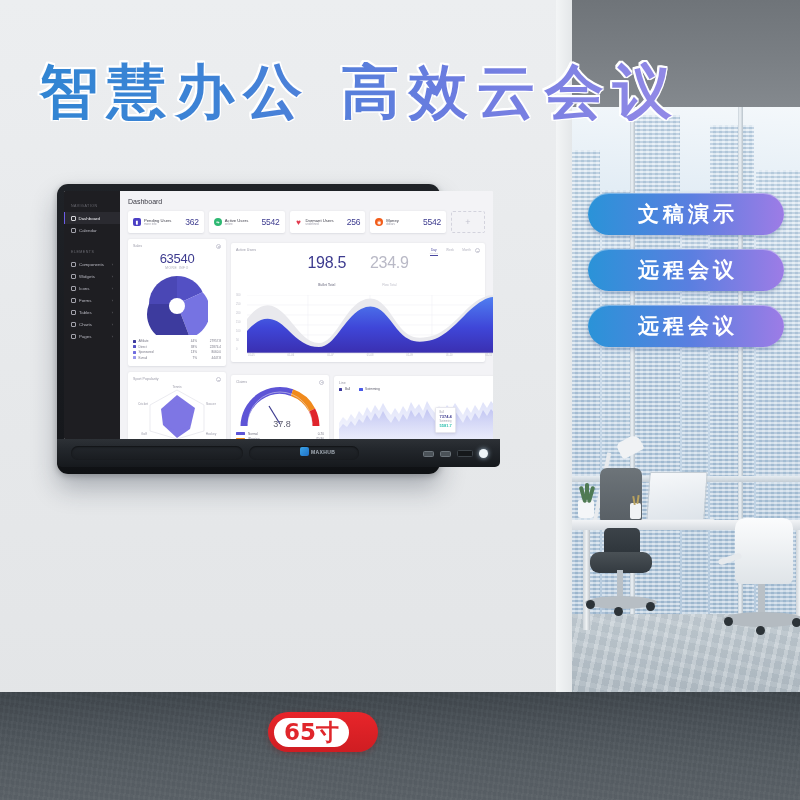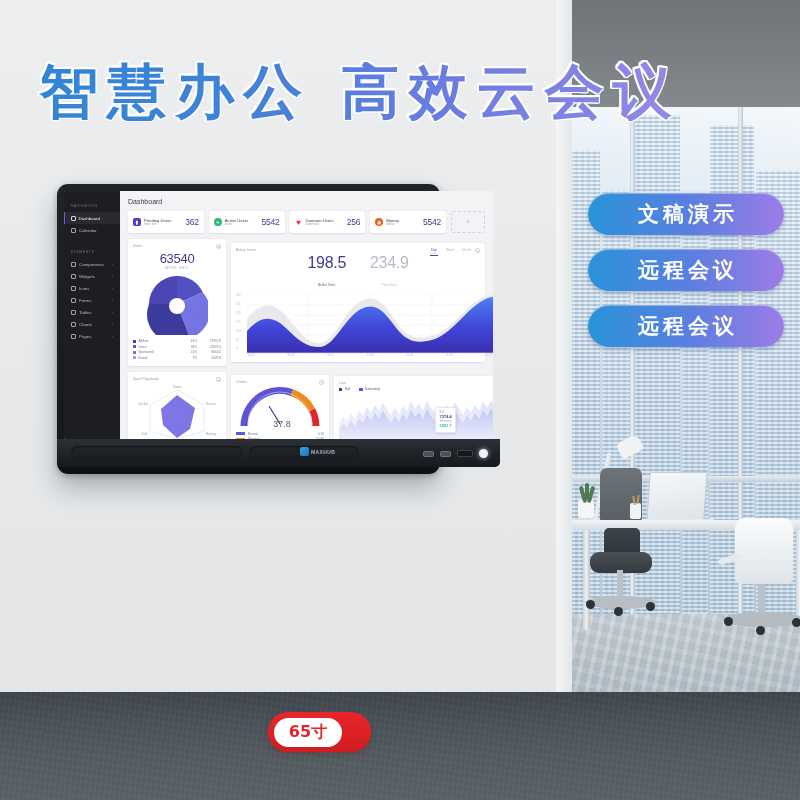--- a/index.html
+++ b/index.html
@@ -90,21 +90,21 @@
     display:flex;align-items:center;justify-content:center;}
   .pill span{color:#fff;font-size:21px;font-weight:700;letter-spacing:4px;
     font-family:"DejaVu Sans","Liberation Sans",sans-serif;text-indent:4px;}
 
   
   .badge{position:absolute;left:268px;top:712px;height:40px;border-radius:20px;
     background:linear-gradient(180deg,#e8252a,#cf1d22);display:flex;align-items:center;
     padding:0 18px 0 6px;box-shadow:0 2px 6px rgba(120,0,0,.25);}
   .badge-cap{height:29px;min-width:68px;border-radius:15px;background:#fff;
     display:flex;align-items:center;justify-content:center;padding:0 10px;margin-right:11px;}
-  .badge-cap span{color:#e0262b;font-size:16px;font-weight:700;letter-spacing:0px;
+  .badge-cap span{color:#e0262b;font-size:23px;font-weight:700;letter-spacing:0px;
     font-family:"DejaVu Sans","Liberation Sans",sans-serif;text-align:right;}
   .badge-text{color:#fff;font-size:19px;font-weight:700;letter-spacing:3px;
     font-family:"DejaVu Sans","Liberation Sans",sans-serif;}
 
   
   .tv{position:absolute;left:57px;top:184px;width:383px;height:290px;
     background:linear-gradient(180deg,#1f2227 0%,#16181c 88%,#0e1013 100%);
     border-radius:11px;padding:7px 7px 0 7px;
     box-shadow:0 14px 26px rgba(30,40,55,.30), 0 2px 6px rgba(0,0,0,.25);}
   .tv-screen{position:relative;width:429px;height:248px;background:#1c1c20;overflow:hidden;border-radius:1px;}

